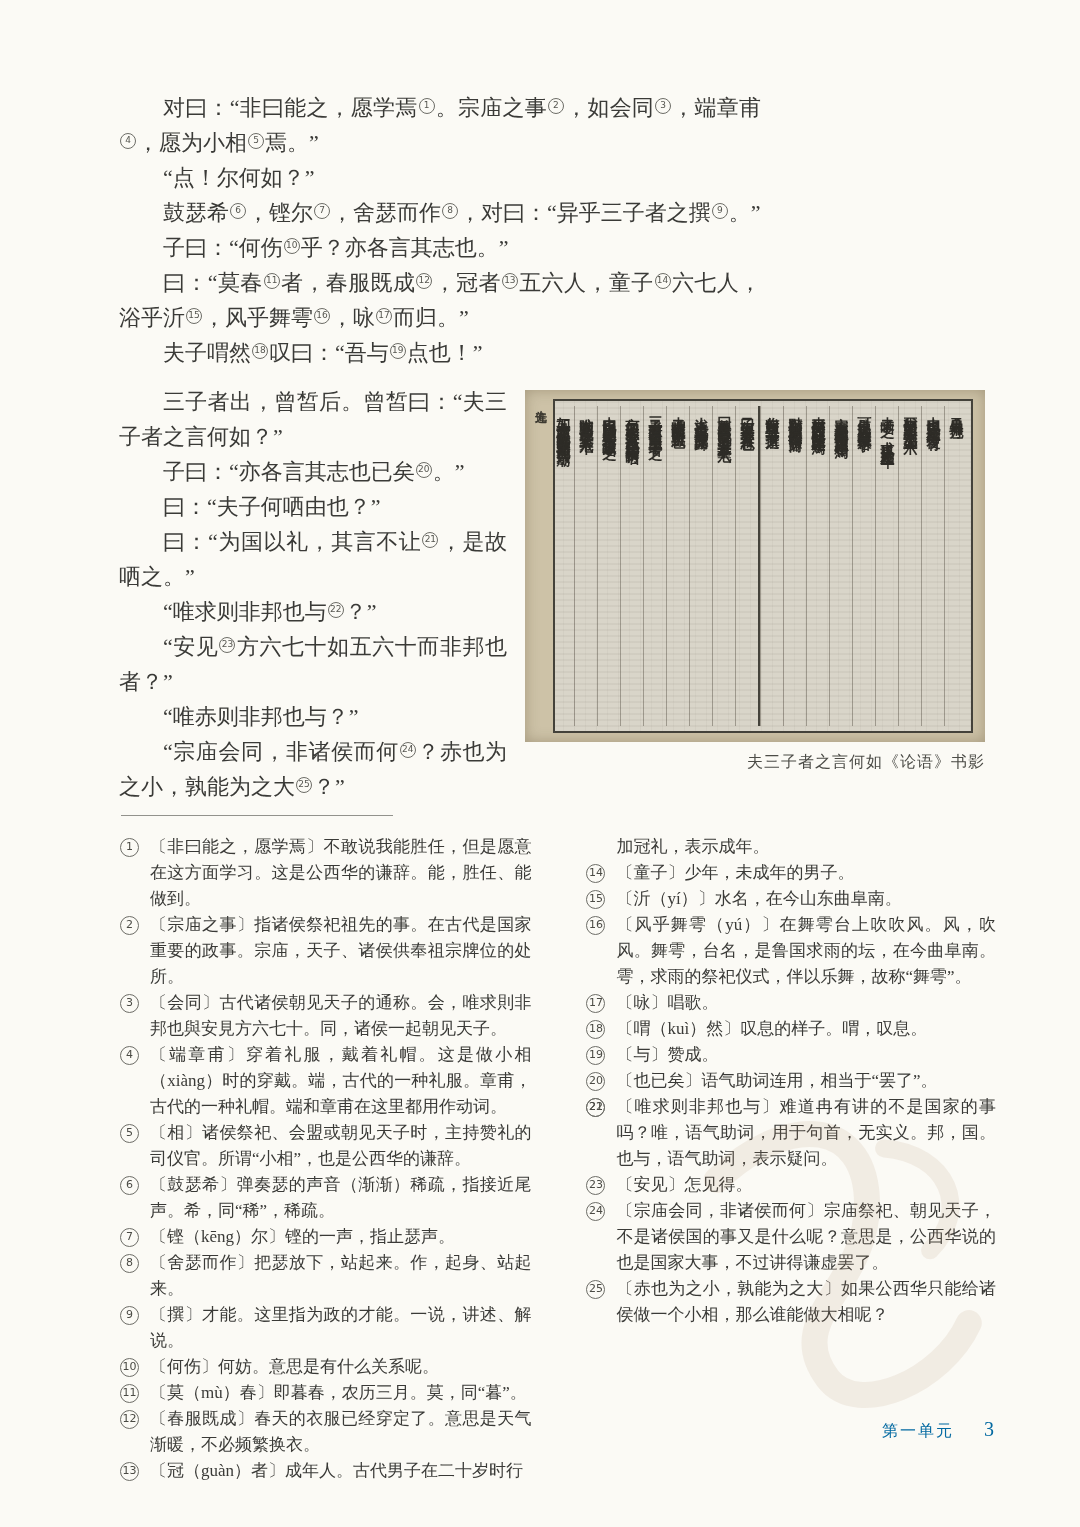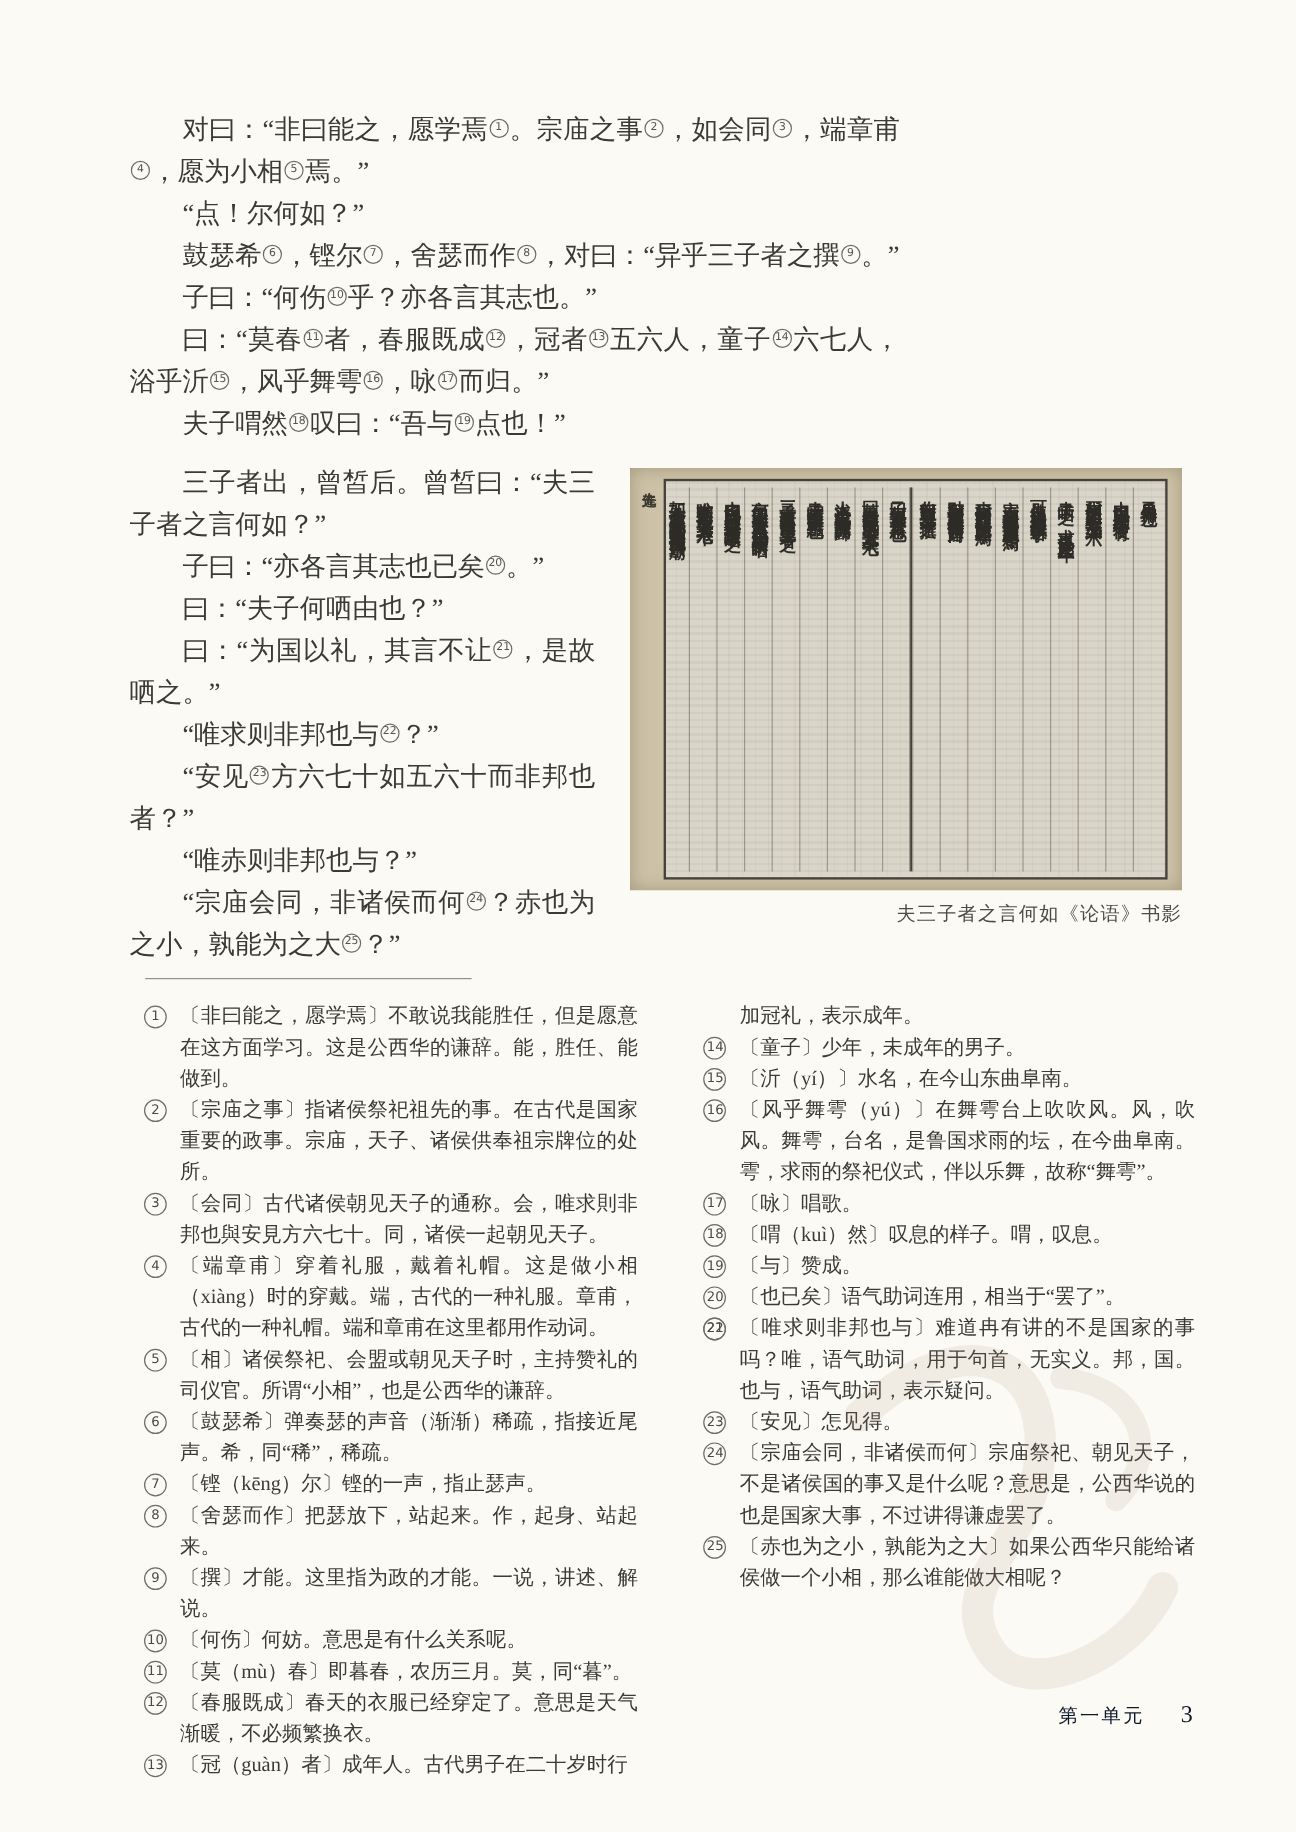--- a/index.html
+++ b/index.html
@@ -4,21 +4,21 @@
 <style>
   html,body{margin:0;padding:0;}
   body{
     width:1080px;height:1527px;position:relative;overflow:hidden;
     background:#fbfaf5;
     font-family:"Liberation Serif","DejaVu Serif",serif;
     color:#3a3a37;
   }
   
   .main-text{
-    position:absolute;left:108px;top:90px;width:642px;
+    position:absolute;left:119px;top:90px;width:642px;
     font-size:22px;line-height:35px;text-align:justify;
   }
   .main-text p{margin:0;text-indent:2em;}
   .text-bottom{width:388px;margin-top:14px;}
   .sup-marker{
     display:inline-block;width:14px;height:14px;line-height:13px;
     border:1px solid #6d6d67;border-radius:50%;
     font-size:9px;text-align:center;vertical-align:7px;
     margin:0 1px;color:#55554f;text-indent:0;
     font-family:"DejaVu Sans","Liberation Sans",sans-serif;
@@ -76,21 +76,21 @@
   .note{position:relative;padding-left:30px;text-align:justify;}
   .note-marker{
     position:absolute;left:0;top:4px;width:17px;height:17px;line-height:16px;
     border:1px solid #6d6d67;border-radius:50%;
     font-size:11px;text-align:center;color:#4a4a44;
     font-family:"DejaVu Sans","Liberation Sans",sans-serif;
   }
   
   .footer{
     position:absolute;right:86px;top:1418px;
-    display:flex;align-items:baseline;gap:30px;color:#0f172a;
+    display:flex;align-items:baseline;gap:30px;color:#0369a1;
   }
   .footer-unit{font-size:16px;letter-spacing:2px;}
   .footer-page{font-size:20px;font-family:"Liberation Serif",serif;}
   
   .watermark{
     position:absolute;left:680px;top:1070px;width:340px;height:380px;
     opacity:.12;transform:rotate(-14deg);pointer-events:none;
   }
 </style>
 </head>

